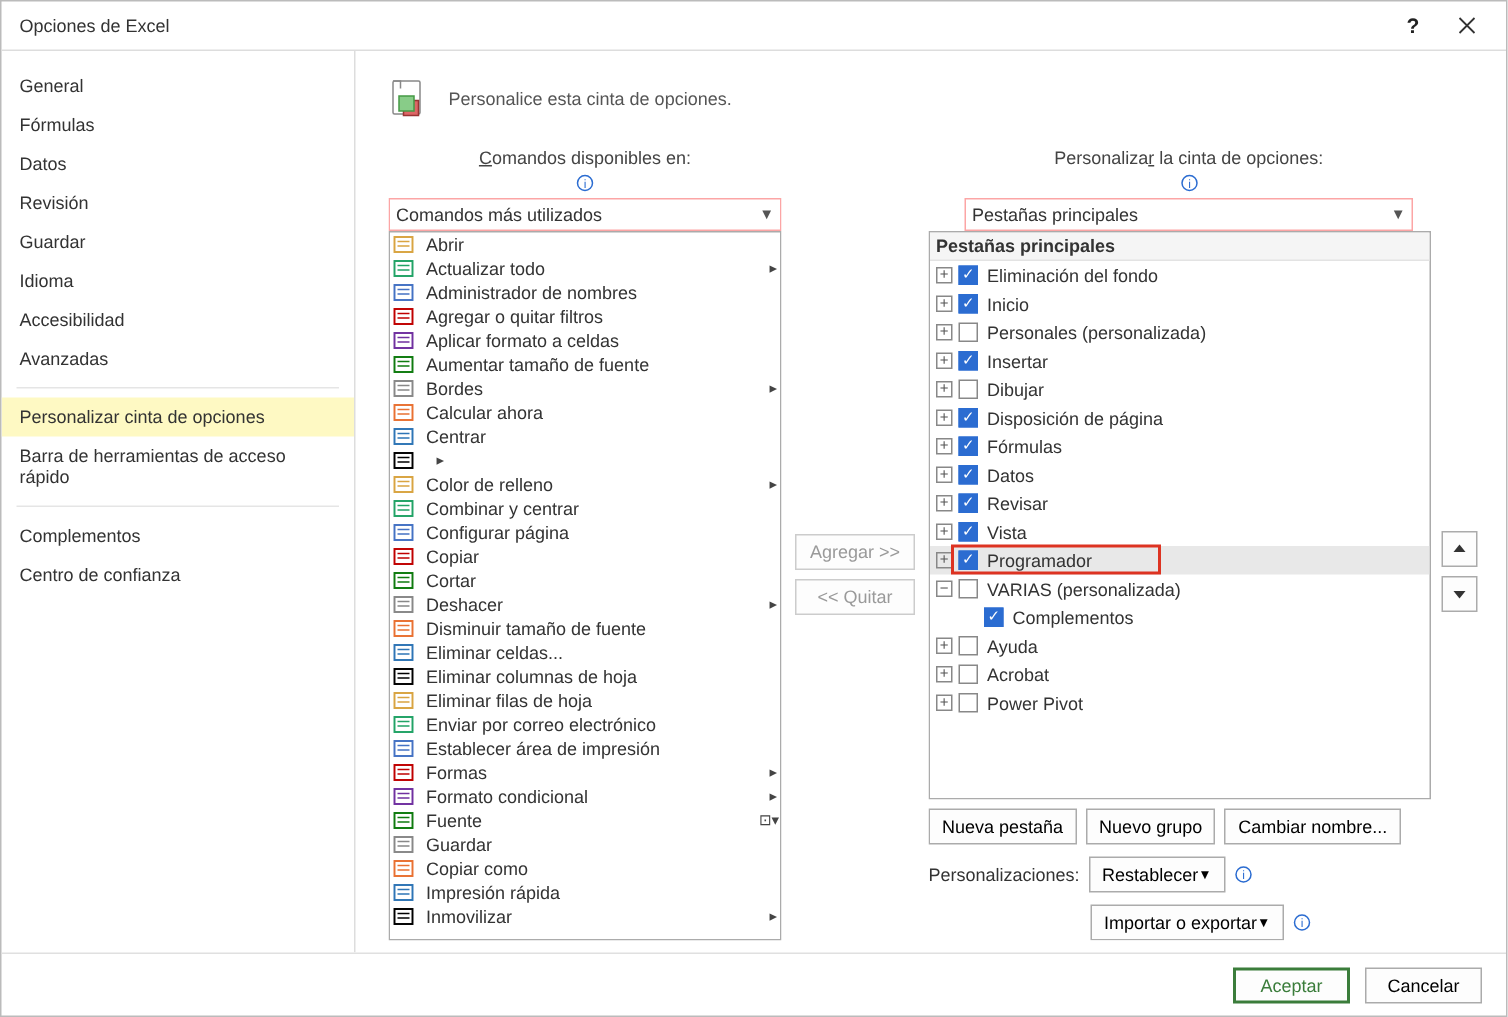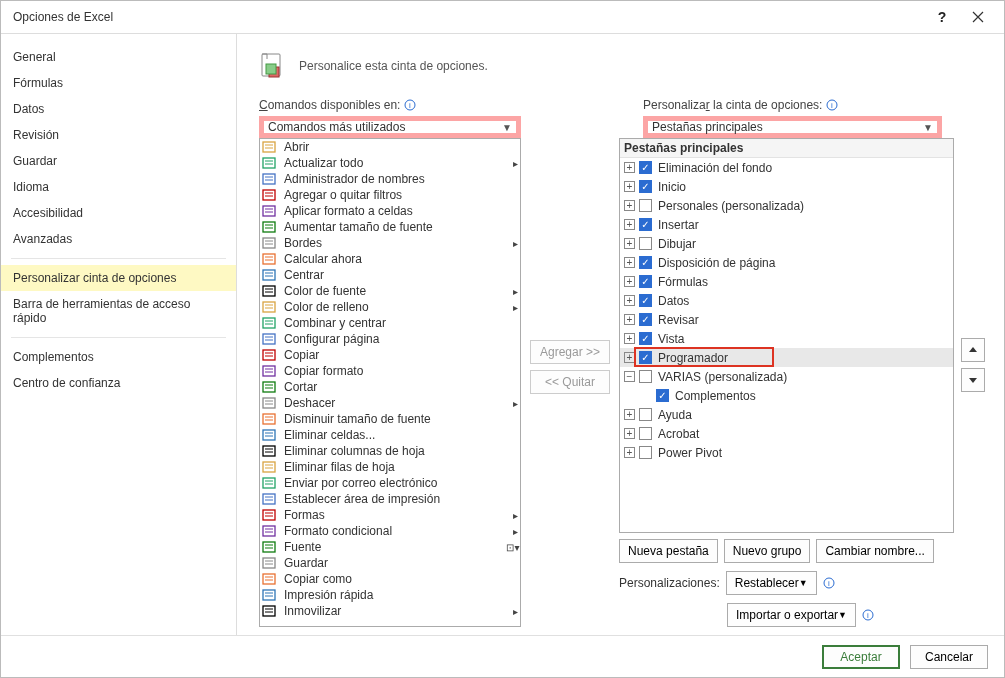--- a/index.html
+++ b/index.html
@@ -83,31 +83,32 @@
   gap: 18px;
 }
 .col { flex: 1; display: flex; flex-direction: column; }
 .label {
   font-size: 12px;
   color: #444;
   margin-bottom: 4px;
   display: flex;
   align-items: center;
   gap: 4px;
+  flex-direction: column;
 }
 .label .u { text-decoration: underline; }
 .info-icon {
   width: 12px;
   height: 12px;
   display: inline-flex;
 }
 select, .combo {
   width: 100%;
   height: 22px;
-  border: 5px solid #fca5a5;
+  border: 1px solid #fca5a5;
   background: #fff;
   font-size: 12px;
   padding: 0 4px;
   appearance: none;
   position: relative;
 }
 .combo {
   display: flex;
   align-items: center;
   justify-content: space-between;
@@ -442,21 +443,20 @@
     <span class="cmd-text">Centrar</span>
     <span class="cmd-sub"></span>
               </div>
               <div class="cmd-item">
     <span class="cmd-icon">
       <svg width="16" height="14" viewBox="0 0 16 14">
         <rect x="1" y="2" width="12" height="10" fill="none" stroke="#000" stroke-width="1.3"></rect>
         <path d="M3 5 L11 5 M3 8 L11 8" stroke="#000" stroke-width="1"></path>
       </svg>
     </span>
-    <span class="cmd-text">Color de fuente</span>
     <span class="cmd-sub">▸</span>
               </div>
               <div class="cmd-item">
     <span class="cmd-icon">
       <svg width="16" height="14" viewBox="0 0 16 14">
         <rect x="1" y="2" width="12" height="10" fill="none" stroke="#d9a441" stroke-width="1.3"></rect>
         <path d="M3 5 L11 5 M3 8 L11 8" stroke="#d9a441" stroke-width="1"></path>
       </svg>
     </span>
     <span class="cmd-text">Color de relleno</span>
@@ -483,30 +483,20 @@
     <span class="cmd-sub"></span>
               </div>
               <div class="cmd-item">
     <span class="cmd-icon">
       <svg width="16" height="14" viewBox="0 0 16 14">
         <rect x="1" y="2" width="12" height="10" fill="none" stroke="#c00000" stroke-width="1.3"></rect>
         <path d="M3 5 L11 5 M3 8 L11 8" stroke="#c00000" stroke-width="1"></path>
       </svg>
     </span>
     <span class="cmd-text">Copiar</span>
-    <span class="cmd-sub"></span>
-              </div>
-              <div class="cmd-item">
-    <span class="cmd-icon">
-      <svg width="16" height="14" viewBox="0 0 16 14">
-        <rect x="1" y="2" width="12" height="10" fill="none" stroke="#7030a0" stroke-width="1.3"></rect>
-        <path d="M3 5 L11 5 M3 8 L11 8" stroke="#7030a0" stroke-width="1"></path>
-      </svg>
-    </span>
-    <span class="cmd-text">Copiar formato</span>
     <span class="cmd-sub"></span>
               </div>
               <div class="cmd-item">
     <span class="cmd-icon">
       <svg width="16" height="14" viewBox="0 0 16 14">
         <rect x="1" y="2" width="12" height="10" fill="none" stroke="#0f7b0f" stroke-width="1.3"></rect>
         <path d="M3 5 L11 5 M3 8 L11 8" stroke="#0f7b0f" stroke-width="1"></path>
       </svg>
     </span>
     <span class="cmd-text">Cortar</span>

